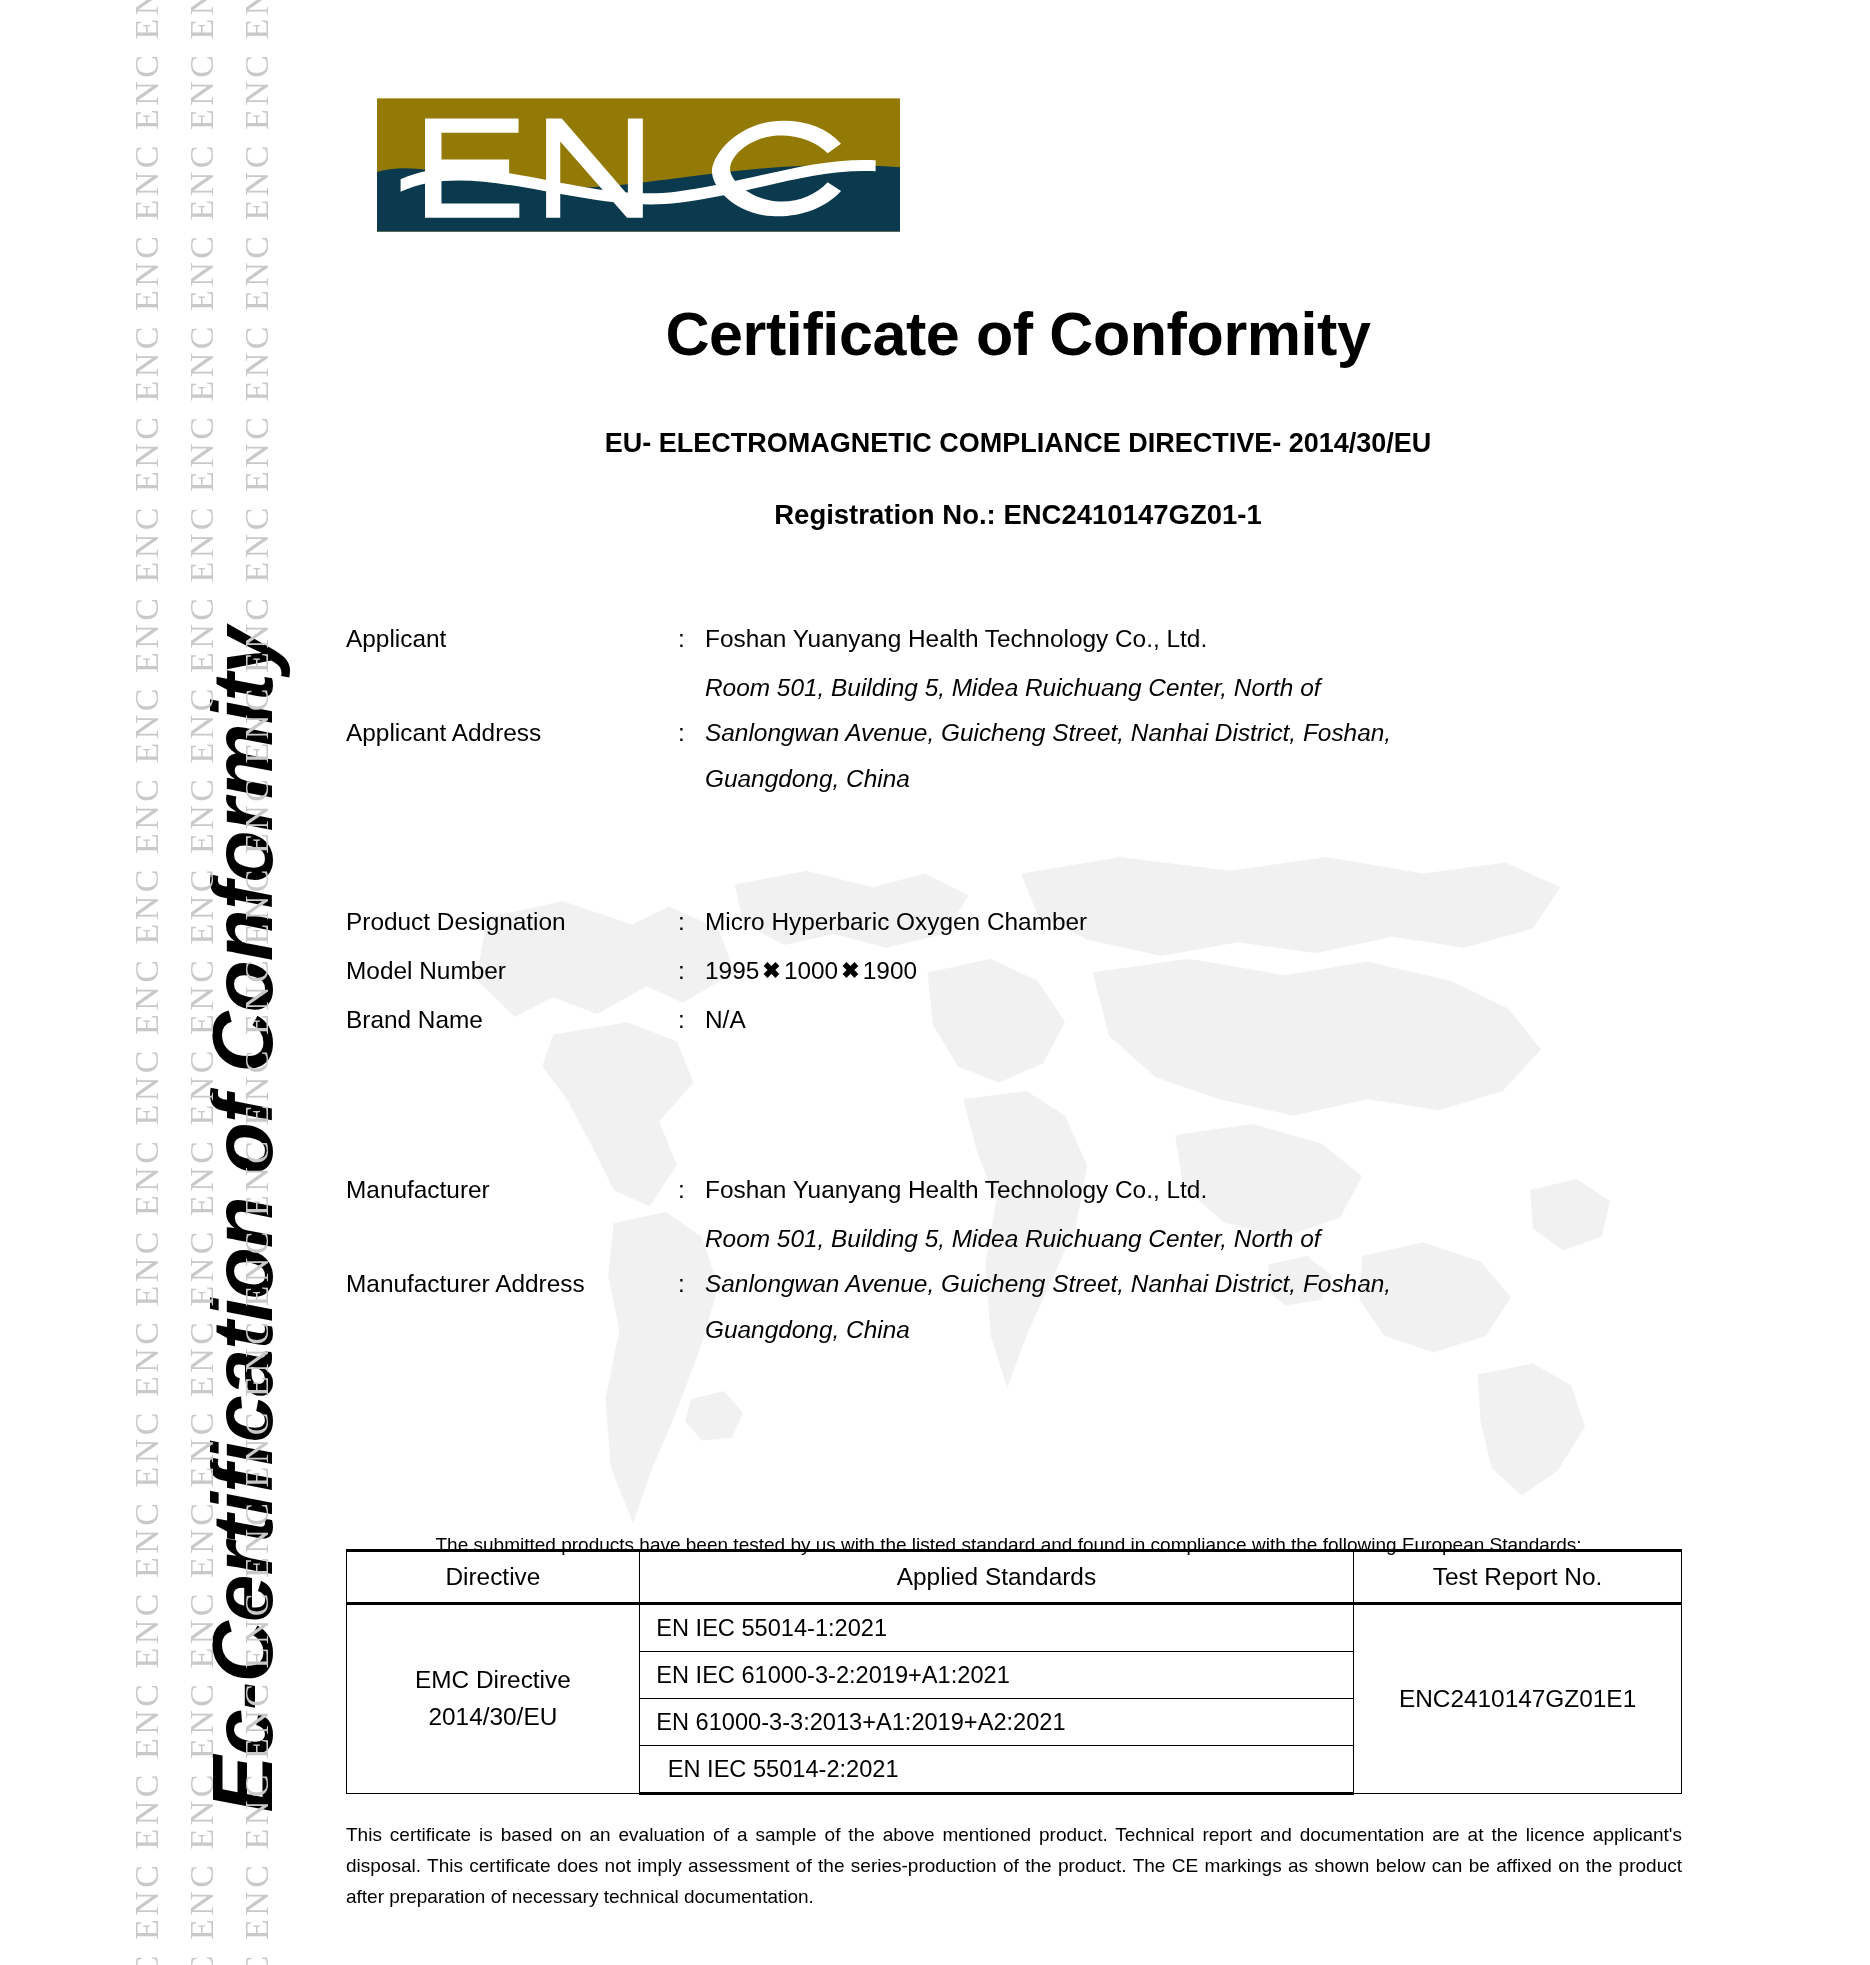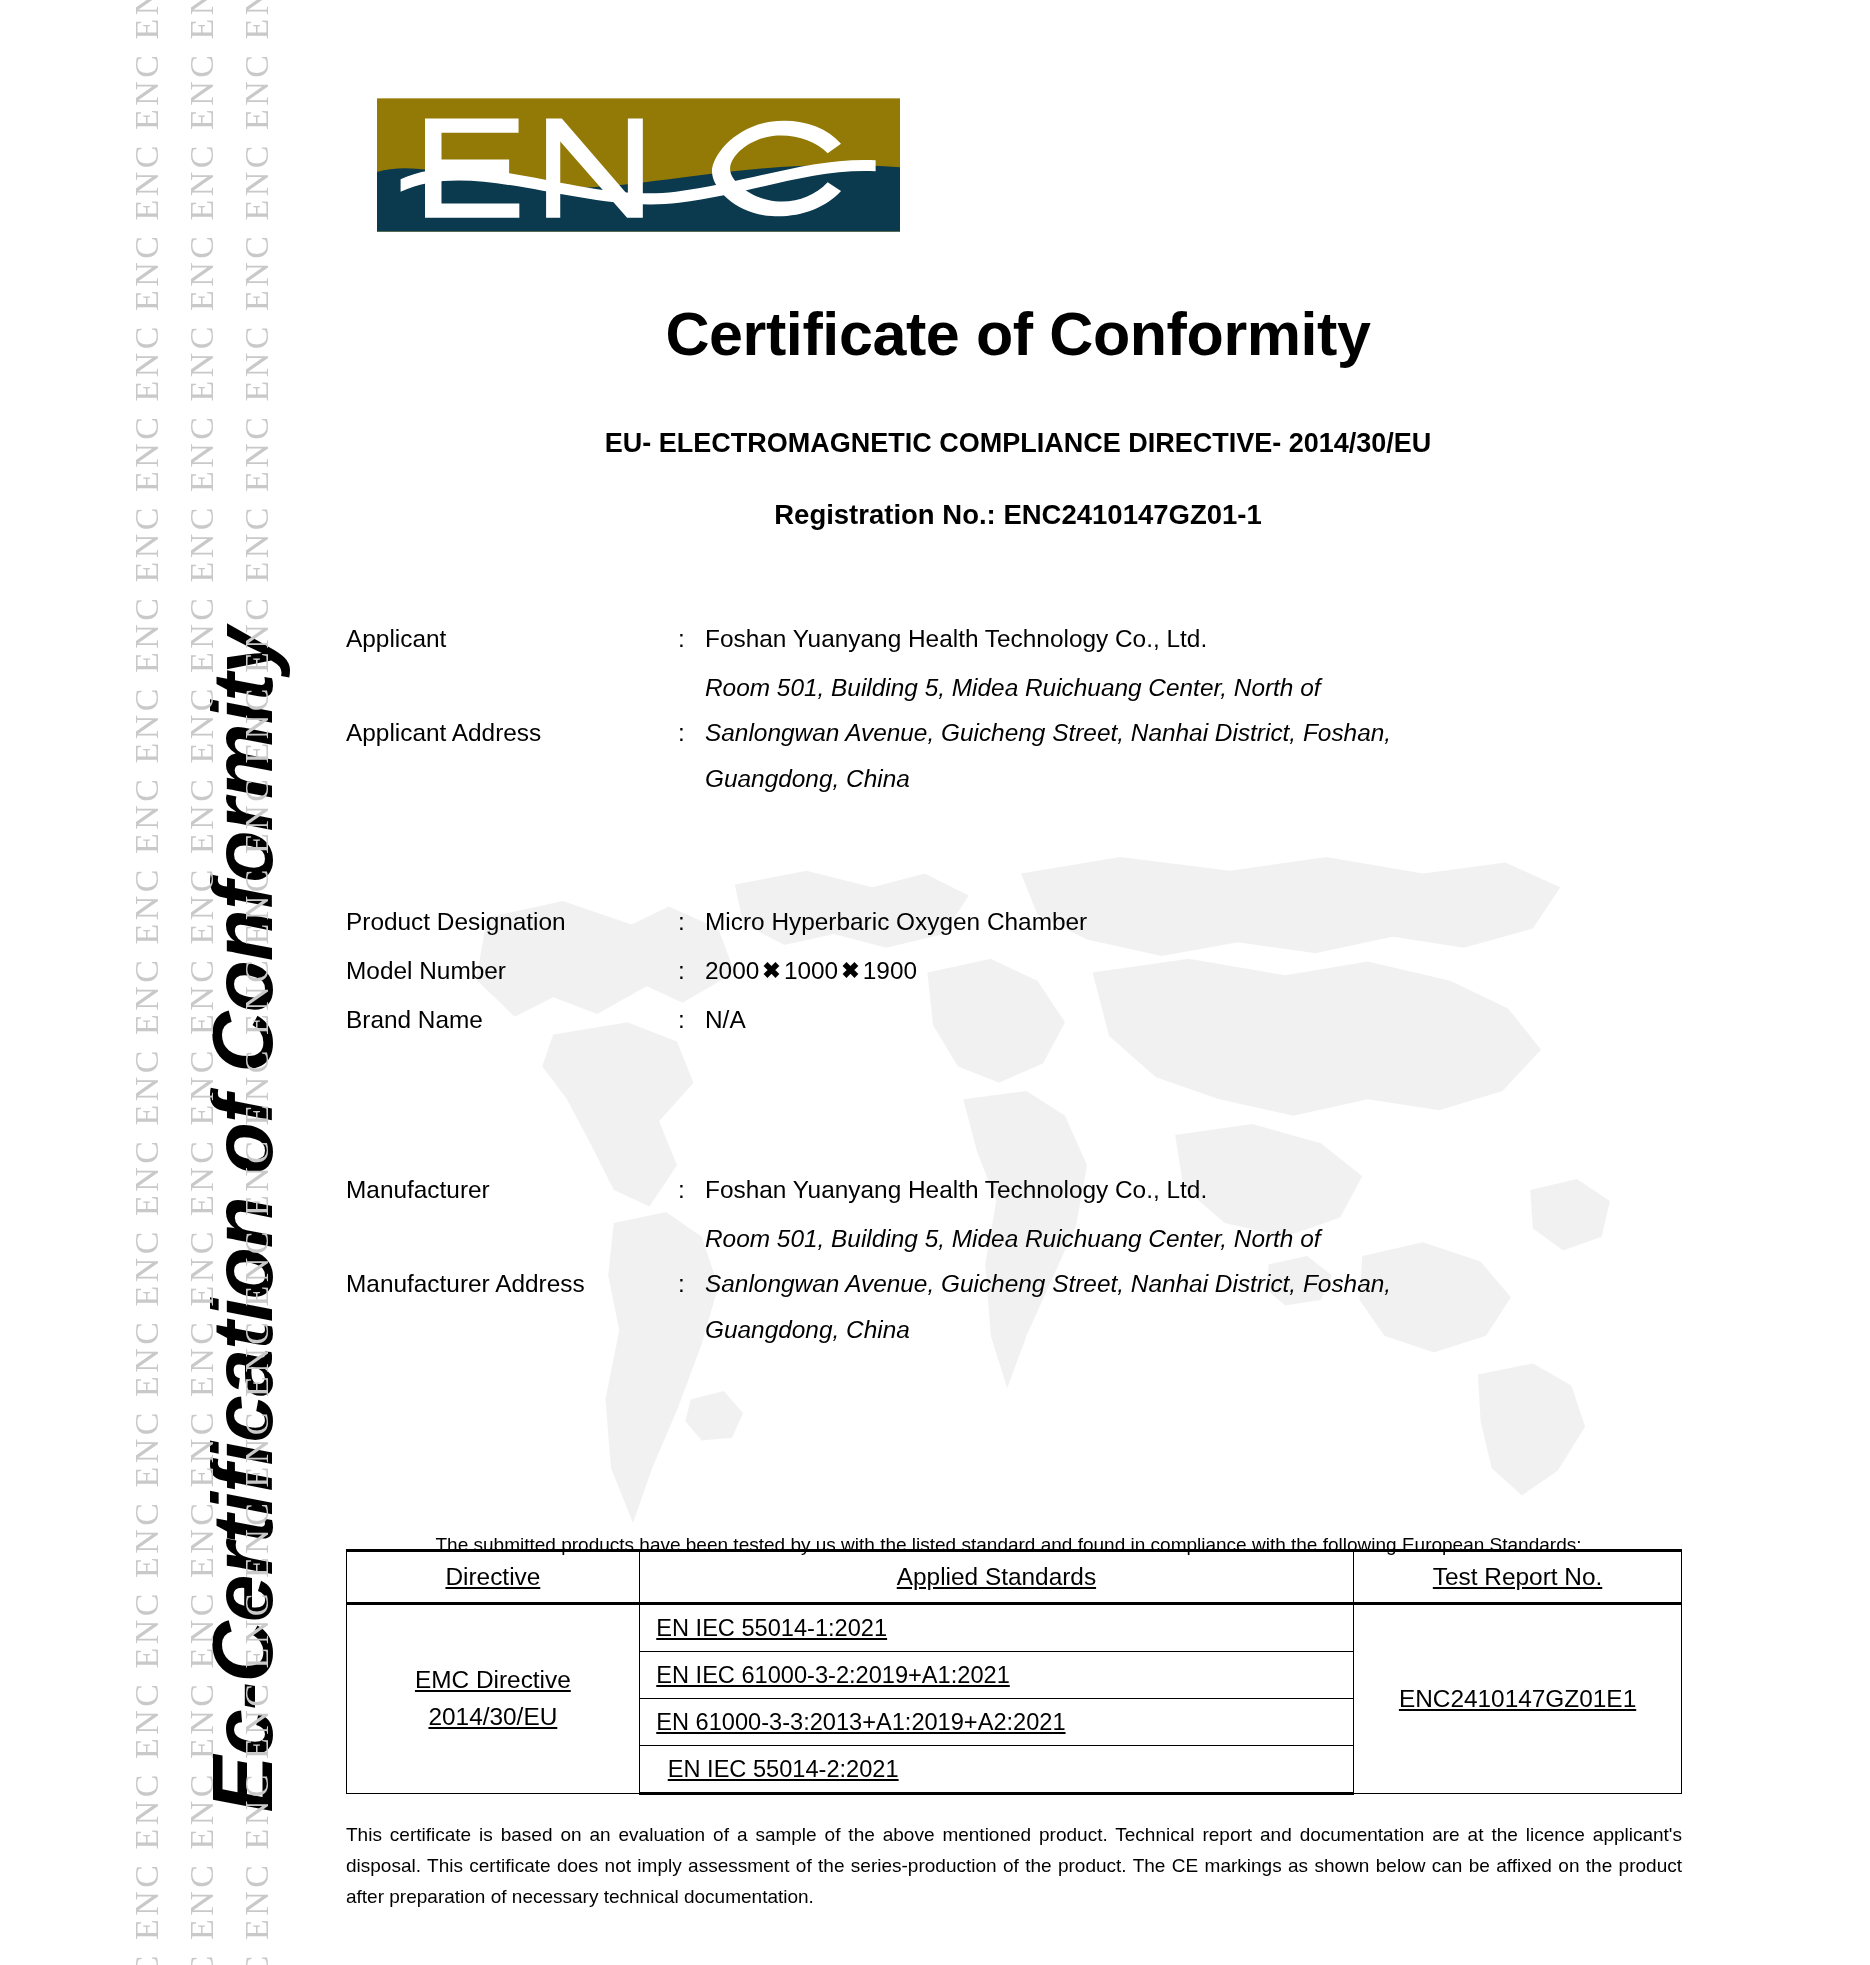--- a/index.html
+++ b/index.html
@@ -176,21 +176,20 @@
   }
 
   
   .std-table {
     position: absolute;
     left: 0;
     top: 1549px;
     width: 1336px;
     border-collapse: collapse;
     font-size: 23.6px;
-    text-decoration: underline;
   }
   .std-table td, .std-table th {
     border: 1.2px solid #000;
     padding: 0;
     font-weight: normal;
     text-align: center;
   }
   .std-table thead th {
     height: 50px;
     border-top: 3.5px solid #000;
@@ -309,21 +308,21 @@
 
     <div class="info-block block-b">
       <div class="info-row">
         <div class="info-label">Product Designation</div>
         <div class="info-colon">:</div>
         <div class="info-value">Micro Hyperbaric Oxygen Chamber</div>
       </div>
       <div class="info-row">
         <div class="info-label">Model Number</div>
         <div class="info-colon">:</div>
-        <div class="info-value"><span>2000</span><span class="xsym">✖</span><span>1000</span><span class="xsym">✖</span><span>1900</span></div>
+        <div class="info-value"><span>1995</span><span class="xsym">✖</span><span>1000</span><span class="xsym">✖</span><span>1900</span></div>
       </div>
       <div class="info-row">
         <div class="info-label">Brand Name</div>
         <div class="info-colon">:</div>
         <div class="info-value">N/A</div>
       </div>
     </div>
 
     <div class="info-block block-c">
       <div class="info-row">

